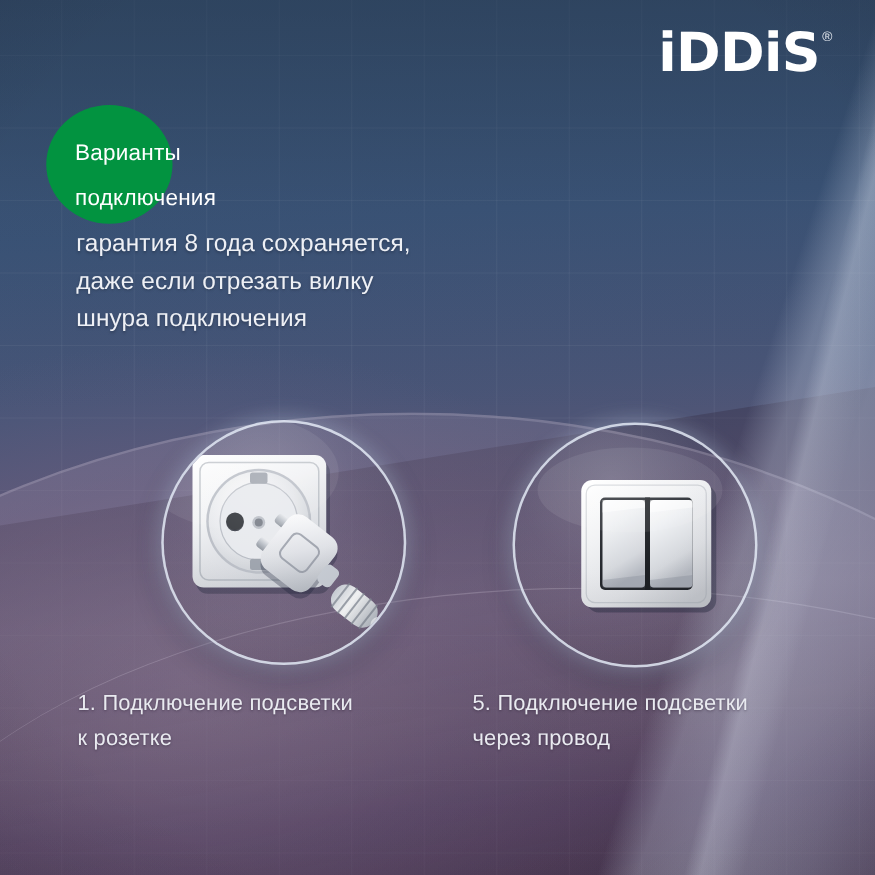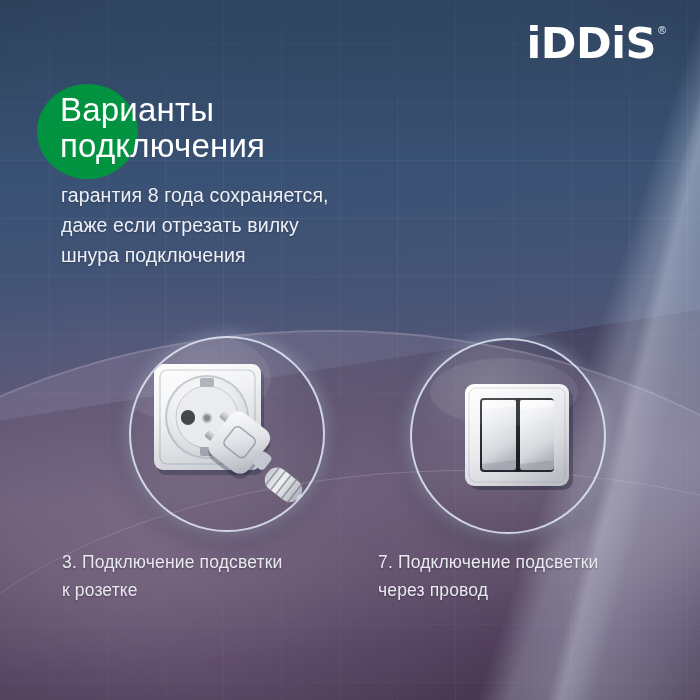--- a/index.html
+++ b/index.html
@@ -163,24 +163,24 @@
     left: 37px;
     top: 84px;
     width: 101px;
     height: 95px;
     border-radius: 50%;
     background: #029340;
   }
   .heading {
     position: absolute;
     left: 60px;
-    top: 92px;
+    top: 104px;
     width: 420px;
     color: #ffffff;
-    font-size: 33px;
+    font-size: 18px;
     line-height: 36px;
     font-weight: 400;
     letter-spacing: 0.2px;
     white-space: pre-line;
   }
   .subhead {
     position: absolute;
     left: 61px;
     top: 180px;
     width: 420px;
@@ -338,21 +338,21 @@
           <path d="M150 133 L150 159"></path>
           <path d="M157 133 L157 159"></path>
           <path d="M164 134 L164 158"></path>
         </g>
         <rect x="168" y="140" width="30" height="12" rx="6" fill="#e4e7ec"></rect>
       </g>
 
       <ellipse cx="62" cy="40" rx="78" ry="46" fill="rgba(255,255,255,0.07)"></ellipse>
     </svg>
   </div>
-  <div class="caption caption-left">3. Подключение подсветки
+  <div class="caption caption-left">1. Подключение подсветки
 к розетке</div>
 
   <div class="circle circle-right">
     <svg class="shot" viewBox="0 0 192 192">
       <defs>
         <linearGradient id="frameG" x1="0.1" y1="0" x2="0.75" y2="1">
           <stop offset="0%" stop-color="#ffffff"></stop>
           <stop offset="35%" stop-color="#f0f1f3"></stop>
           <stop offset="72%" stop-color="#dcdee2"></stop>
           <stop offset="100%" stop-color="#c2c5cb"></stop>
@@ -378,16 +378,16 @@
 
       <rect x="108" y="60" width="34" height="70" rx="3" fill="url(#rockerG)"></rect>
       <path d="M108 60 L142 60 L142 66 L108 70 Z" fill="rgba(255,255,255,0.50)"></path>
       <path d="M108 124 L142 120 L142 130 L108 130 Z" fill="rgba(120,126,138,0.30)"></path>
 
       <rect x="104" y="58" width="4" height="74" fill="#15181d"></rect>
 
       <ellipse cx="92" cy="52" rx="74" ry="34" fill="rgba(255,255,255,0.08)"></ellipse>
     </svg>
   </div>
-  <div class="caption caption-right">7. Подключение подсветки
+  <div class="caption caption-right">5. Подключение подсветки
 через провод</div>
 
 </div>
 
 </body></html>

